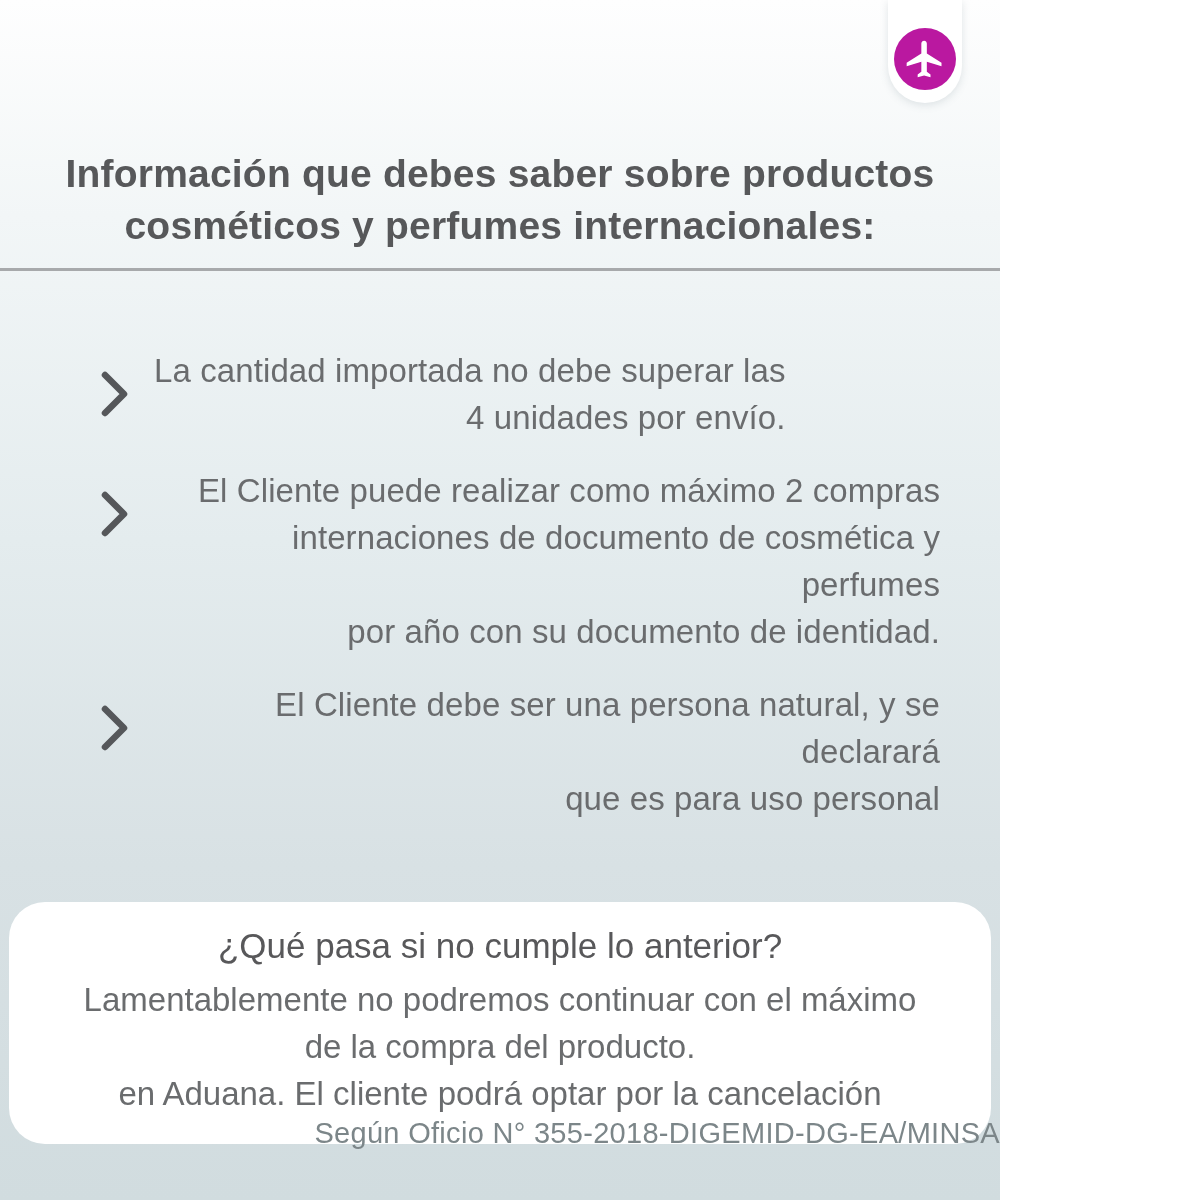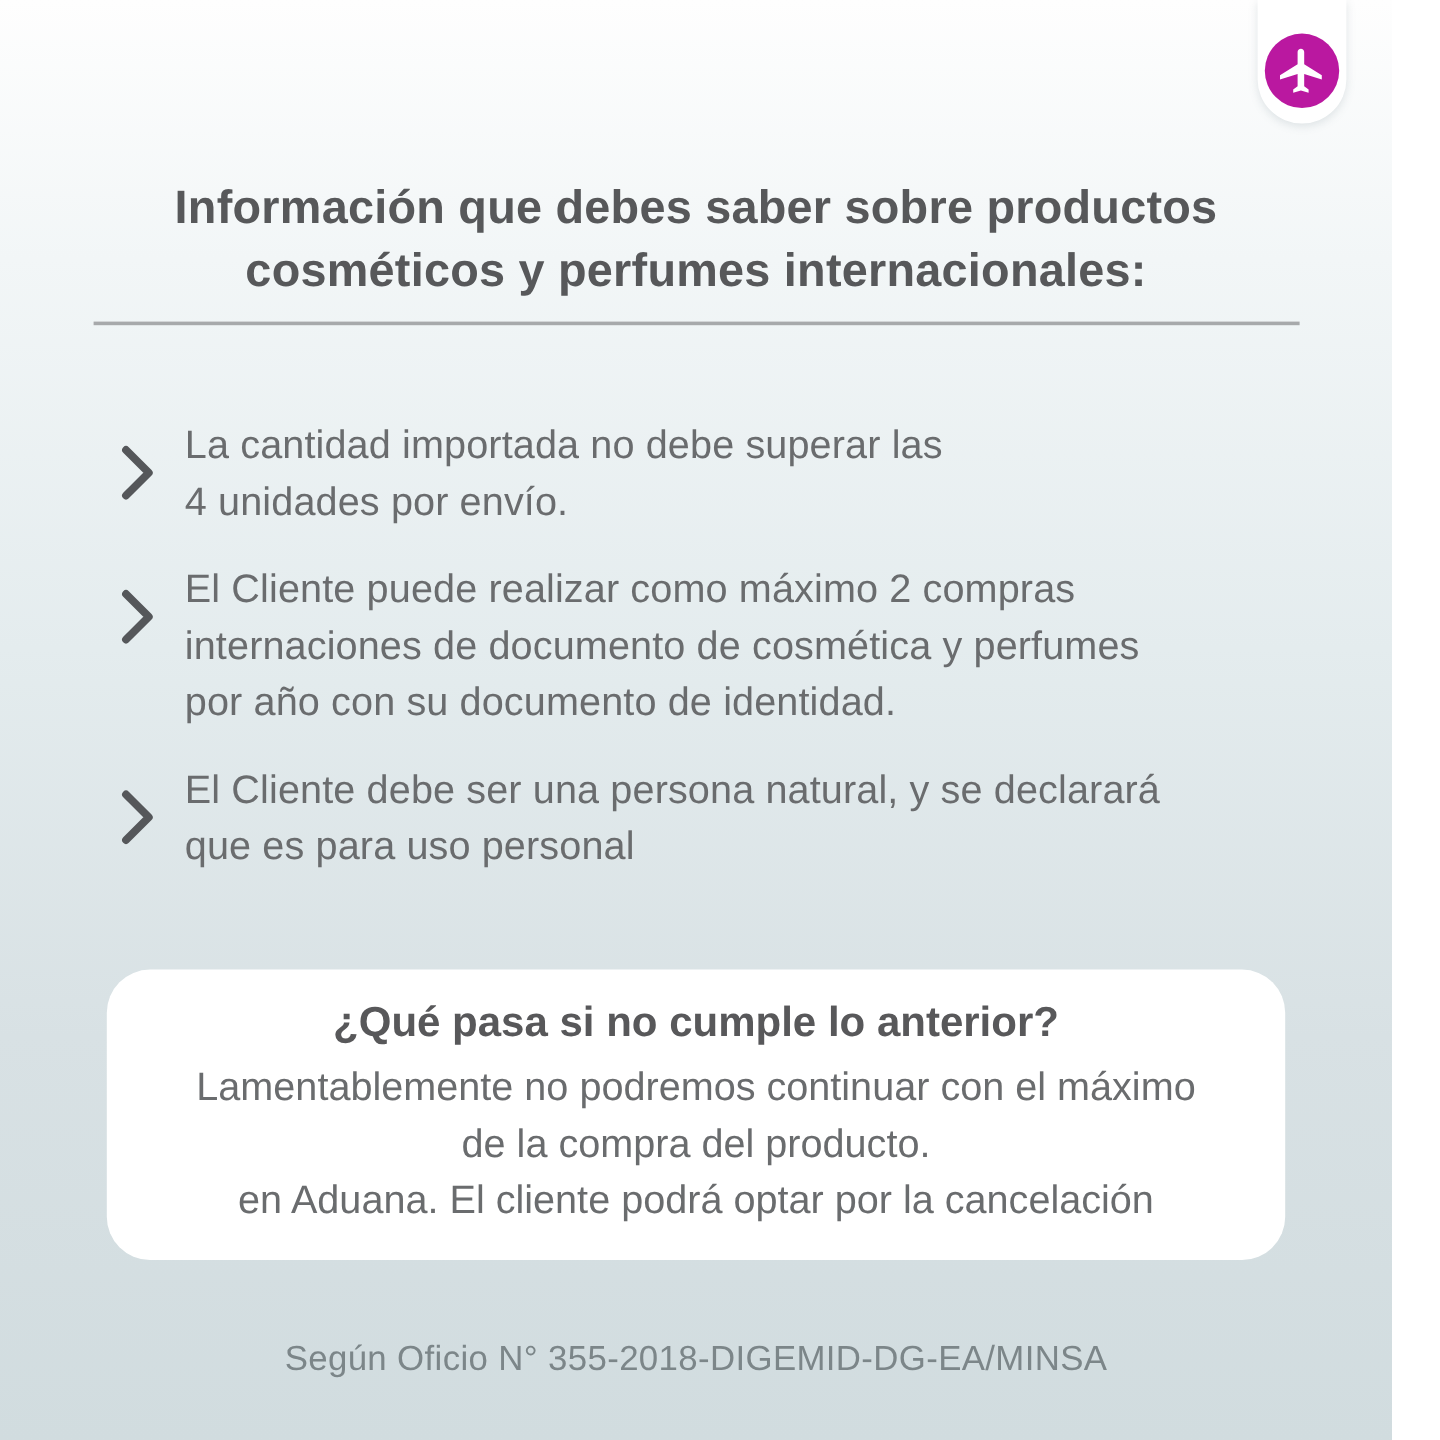--- a/index.html
+++ b/index.html
@@ -3,21 +3,21 @@
 <meta charset="utf-8">
 <style>
   html, body { margin: 0; padding: 0; }
   body {
     width: 1200px; height: 1200px;
     font-family: "Liberation Sans", "DejaVu Sans", sans-serif;
     overflow: hidden;
   }
   .page {
     position: relative;
-    width: 1160px; height: 1200px;
+    width: 1000px; height: 1200px;
     background: linear-gradient(180deg, #fefefe 0%, #f2f6f7 18%, #e4ecee 45%, #d8e1e4 72%, #d1dcdf 100%);
     overflow: hidden;
   }
 
   
   .ribbon {
     position: absolute; top: 0; right: 38px;
     width: 74px; height: 103px;
     background: #ffffff;
     border-radius: 0 0 37px 37px;
@@ -45,54 +45,54 @@
     width: 1005px; height: 3px;
     margin: 15px auto 0;
     background: #a7a9ab;
   }
 
   
   .bullets {
     margin: 76px 60px 0 100px;
     display: flex; flex-direction: column; gap: 26px;
   }
-  .bullet { display: flex; gap: 20px; }
+  .bullet { display: flex; gap: 20px; text-align: right; }
   .chev {
     flex: 0 0 34px; height: 94px;
     display: flex; align-items: center; justify-content: flex-start;
     align-self: flex-start;
   }
   .bullet-text {
     font-size: 33px; color: #6a6c6e; line-height: 47px;
     letter-spacing: 0.1px;
   }
 
   
   .card {
     width: 982px; margin: 80px auto 0;
     background: #ffffff;
     border-radius: 36px;
     padding: 22px 40px 27px;
     box-sizing: border-box;
     text-align: center;
   }
   .card-heading {
-    font-size: 35px; font-weight: 700; color: #58585a;
+    font-size: 35px; font-weight: 400; color: #58585a;
     line-height: 1.25;
   }
   .card-body {
     margin-top: 9px;
     font-size: 33px; color: #6a6c6e; line-height: 47px;
   }
 
   
   .footer {
     position: absolute; left: 0; bottom: 50px;
     width: 100%;
-    text-align: center;
+    text-align: right;
     font-size: 29px; color: #7c8689;
     letter-spacing: 0.3px;
   }
 </style>
 </head>
 <body>
 
 <div class="page">
 
   <div class="ribbon">

